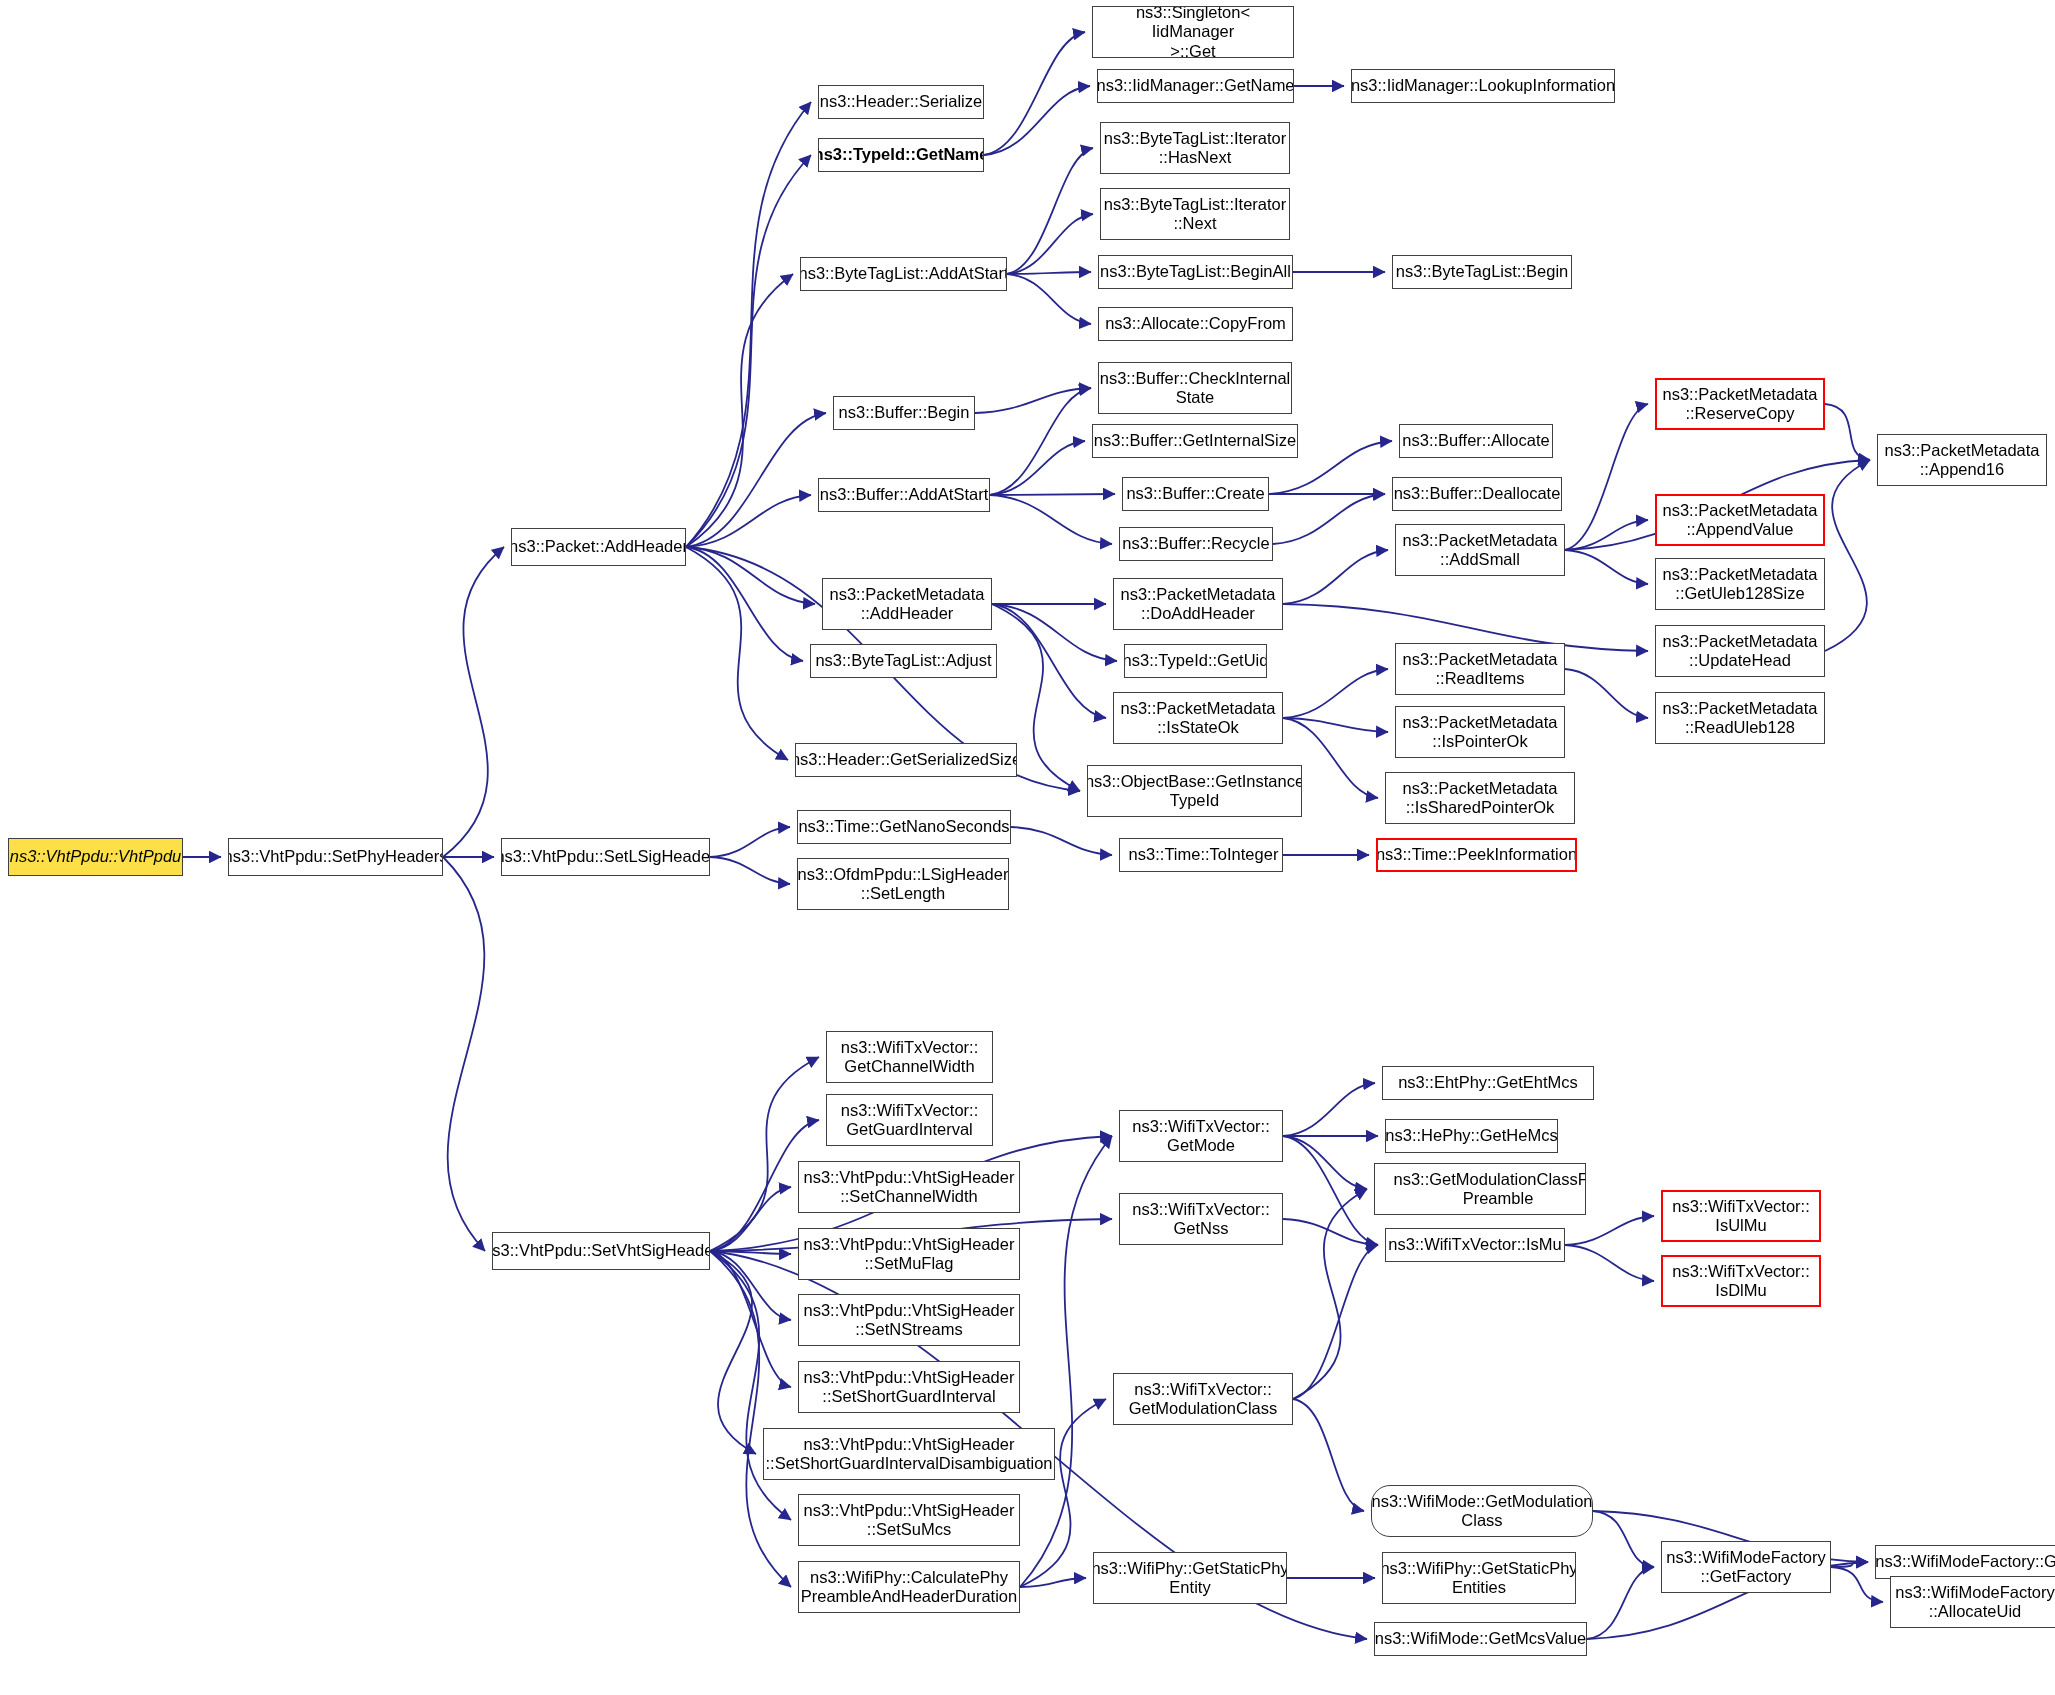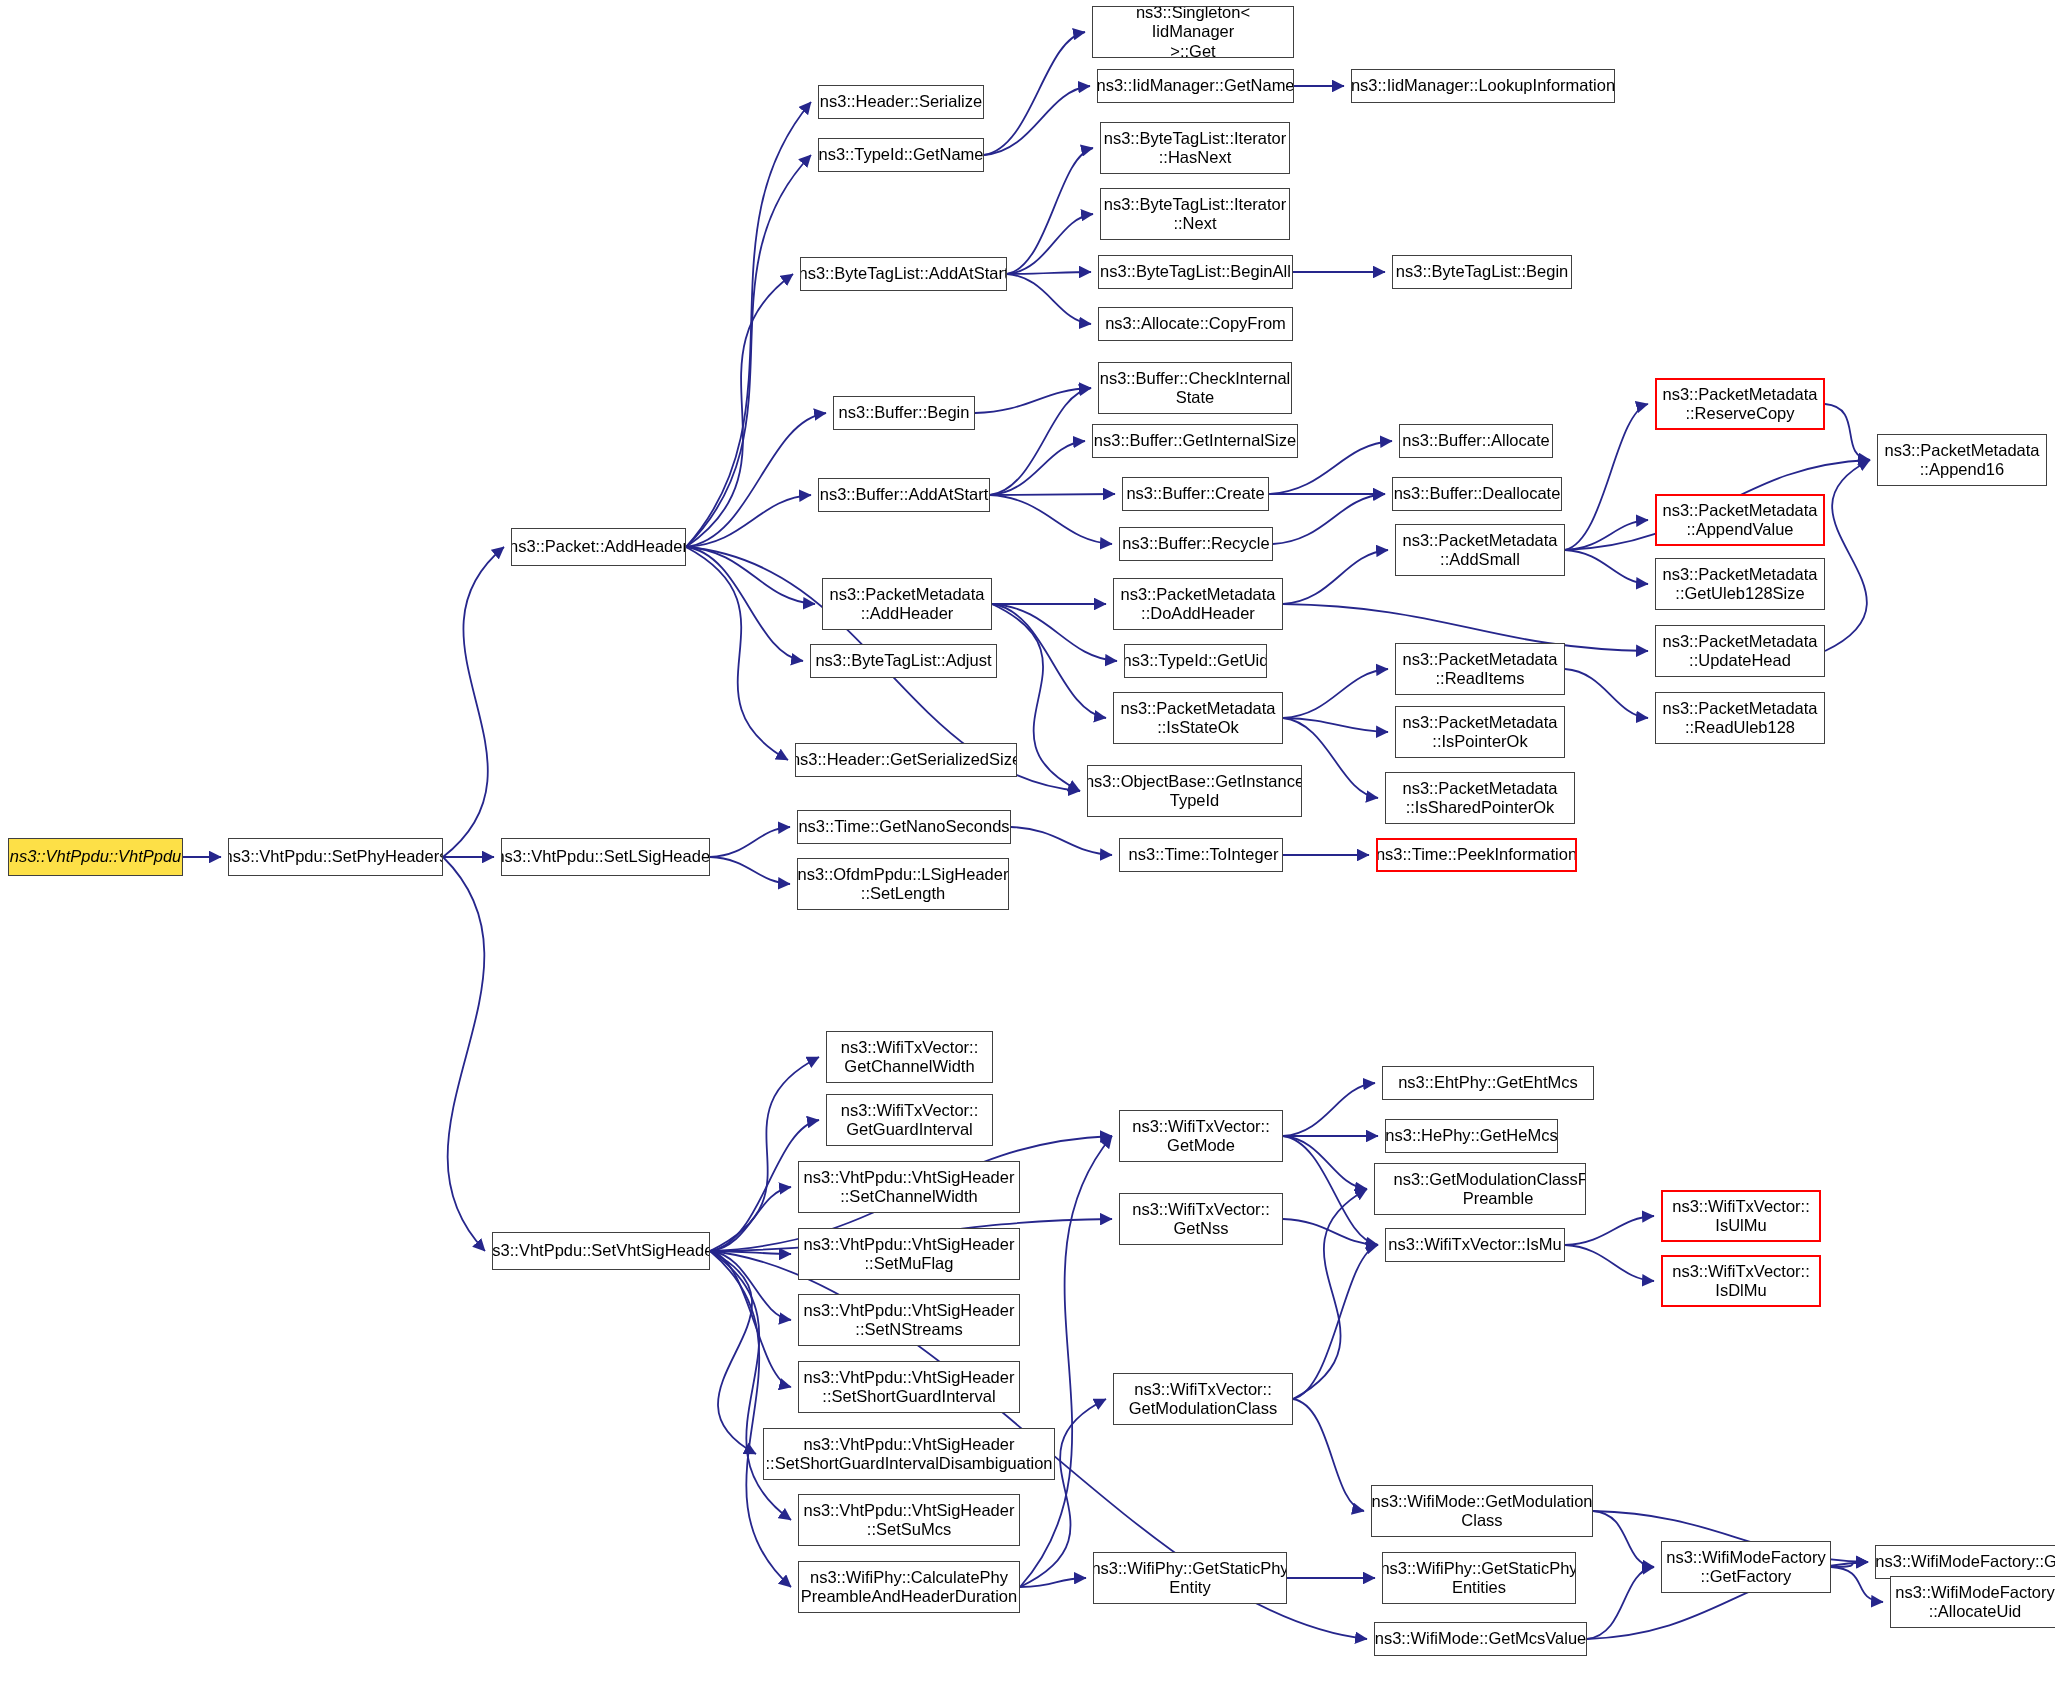--- a/index.html
+++ b/index.html
@@ -120,21 +120,21 @@
         <path d="M 1831 1567 C 1871 1569.1, 1850 1599.9, 1883 1602" fill="none" stroke="#26268c" stroke-width="1.8" marker-end="url(#arrow)"></path>
       </g>
   </svg>
   <div id="node-layer">
       <div class="node root" style="left: 8px; top: 838px; width: 175px; height: 38px;">ns3::VhtPpdu::VhtPpdu</div>
       <div class="node" style="left: 228px; top: 838px; width: 215px; height: 38px;">ns3::VhtPpdu::SetPhyHeaders</div>
       <div class="node" style="left: 501px; top: 838px; width: 209px; height: 38px;">ns3::VhtPpdu::SetLSigHeader</div>
       <div class="node" style="left: 492px; top: 1232px; width: 218px; height: 38px;">ns3::VhtPpdu::SetVhtSigHeader</div>
       <div class="node" style="left: 511px; top: 528px; width: 175px; height: 38px;">ns3::Packet::AddHeader</div>
       <div class="node" style="left: 818px; top: 85px; width: 166px; height: 34px;">ns3::Header::Serialize</div>
-      <div class="node" style="left: 818px; top: 138px; width: 166px; height: 34px;">ns3::TypeId::GetName</div>
+      <div class="node" style="left: 818px; top: 138px; width: 166px; height: 34px; font-weight: bold;">ns3::TypeId::GetName</div>
       <div class="node" style="left: 800px; top: 257px; width: 207px; height: 34px;">ns3::ByteTagList::AddAtStart</div>
       <div class="node" style="left: 833px; top: 396px; width: 142px; height: 34px;">ns3::Buffer::Begin</div>
       <div class="node" style="left: 818px; top: 478px; width: 172px; height: 34px;">ns3::Buffer::AddAtStart</div>
       <div class="node" style="left: 822px; top: 578px; width: 170px; height: 52px;">ns3::PacketMetadata
 ::AddHeader</div>
       <div class="node" style="left: 810px; top: 644px; width: 187px; height: 34px;">ns3::ByteTagList::Adjust</div>
       <div class="node" style="left: 795px; top: 743px; width: 222px; height: 34px;">ns3::Header::GetSerializedSize</div>
       <div class="node" style="left: 1092px; top: 6px; width: 202px; height: 52px;">ns3::Singleton&lt; IidManager
 &gt;::Get</div>
       <div class="node" style="left: 1097px; top: 69px; width: 197px; height: 34px;">ns3::IidManager::GetName</div>
@@ -211,21 +211,21 @@
       <div class="node" style="left: 1385px; top: 1119px; width: 173px; height: 34px;">ns3::HePhy::GetHeMcs</div>
       <div class="node" style="left: 1374px; top: 1163px; width: 212px; height: 52px; padding-left: 40px;">ns3::GetModulationClassFor
 Preamble</div>
       <div class="node" style="left: 1385px; top: 1228px; width: 180px; height: 34px;">ns3::WifiTxVector::IsMu</div>
       <div class="node redborder" style="left: 1661px; top: 1190px; width: 160px; height: 52px;">ns3::WifiTxVector::
 IsUlMu</div>
       <div class="node redborder" style="left: 1661px; top: 1255px; width: 160px; height: 52px;">ns3::WifiTxVector::
 IsDlMu</div>
       <div class="node" style="left: 1113px; top: 1373px; width: 180px; height: 52px;">ns3::WifiTxVector::
 GetModulationClass</div>
-      <div class="node" style="left: 1371px; top: 1485px; width: 222px; height: 52px;">ns3::WifiMode::GetModulation
+      <div class="node" style="left: 1371px; top: 1485px; width: 222px; height: 52px; border-radius: 19px;">ns3::WifiMode::GetModulation
 Class</div>
       <div class="node" style="left: 1093px; top: 1552px; width: 194px; height: 52px;">ns3::WifiPhy::GetStaticPhy
 Entity</div>
       <div class="node" style="left: 1382px; top: 1552px; width: 194px; height: 52px;">ns3::WifiPhy::GetStaticPhy
 Entities</div>
       <div class="node" style="left: 1661px; top: 1541px; width: 170px; height: 52px;">ns3::WifiModeFactory
 ::GetFactory</div>
       <div class="node" style="left: 1875px; top: 1545px; width: 196px; height: 34px;">ns3::WifiModeFactory::Get</div>
       <div class="node" style="left: 1890px; top: 1576px; width: 170px; height: 52px;">ns3::WifiModeFactory
 ::AllocateUid</div>

